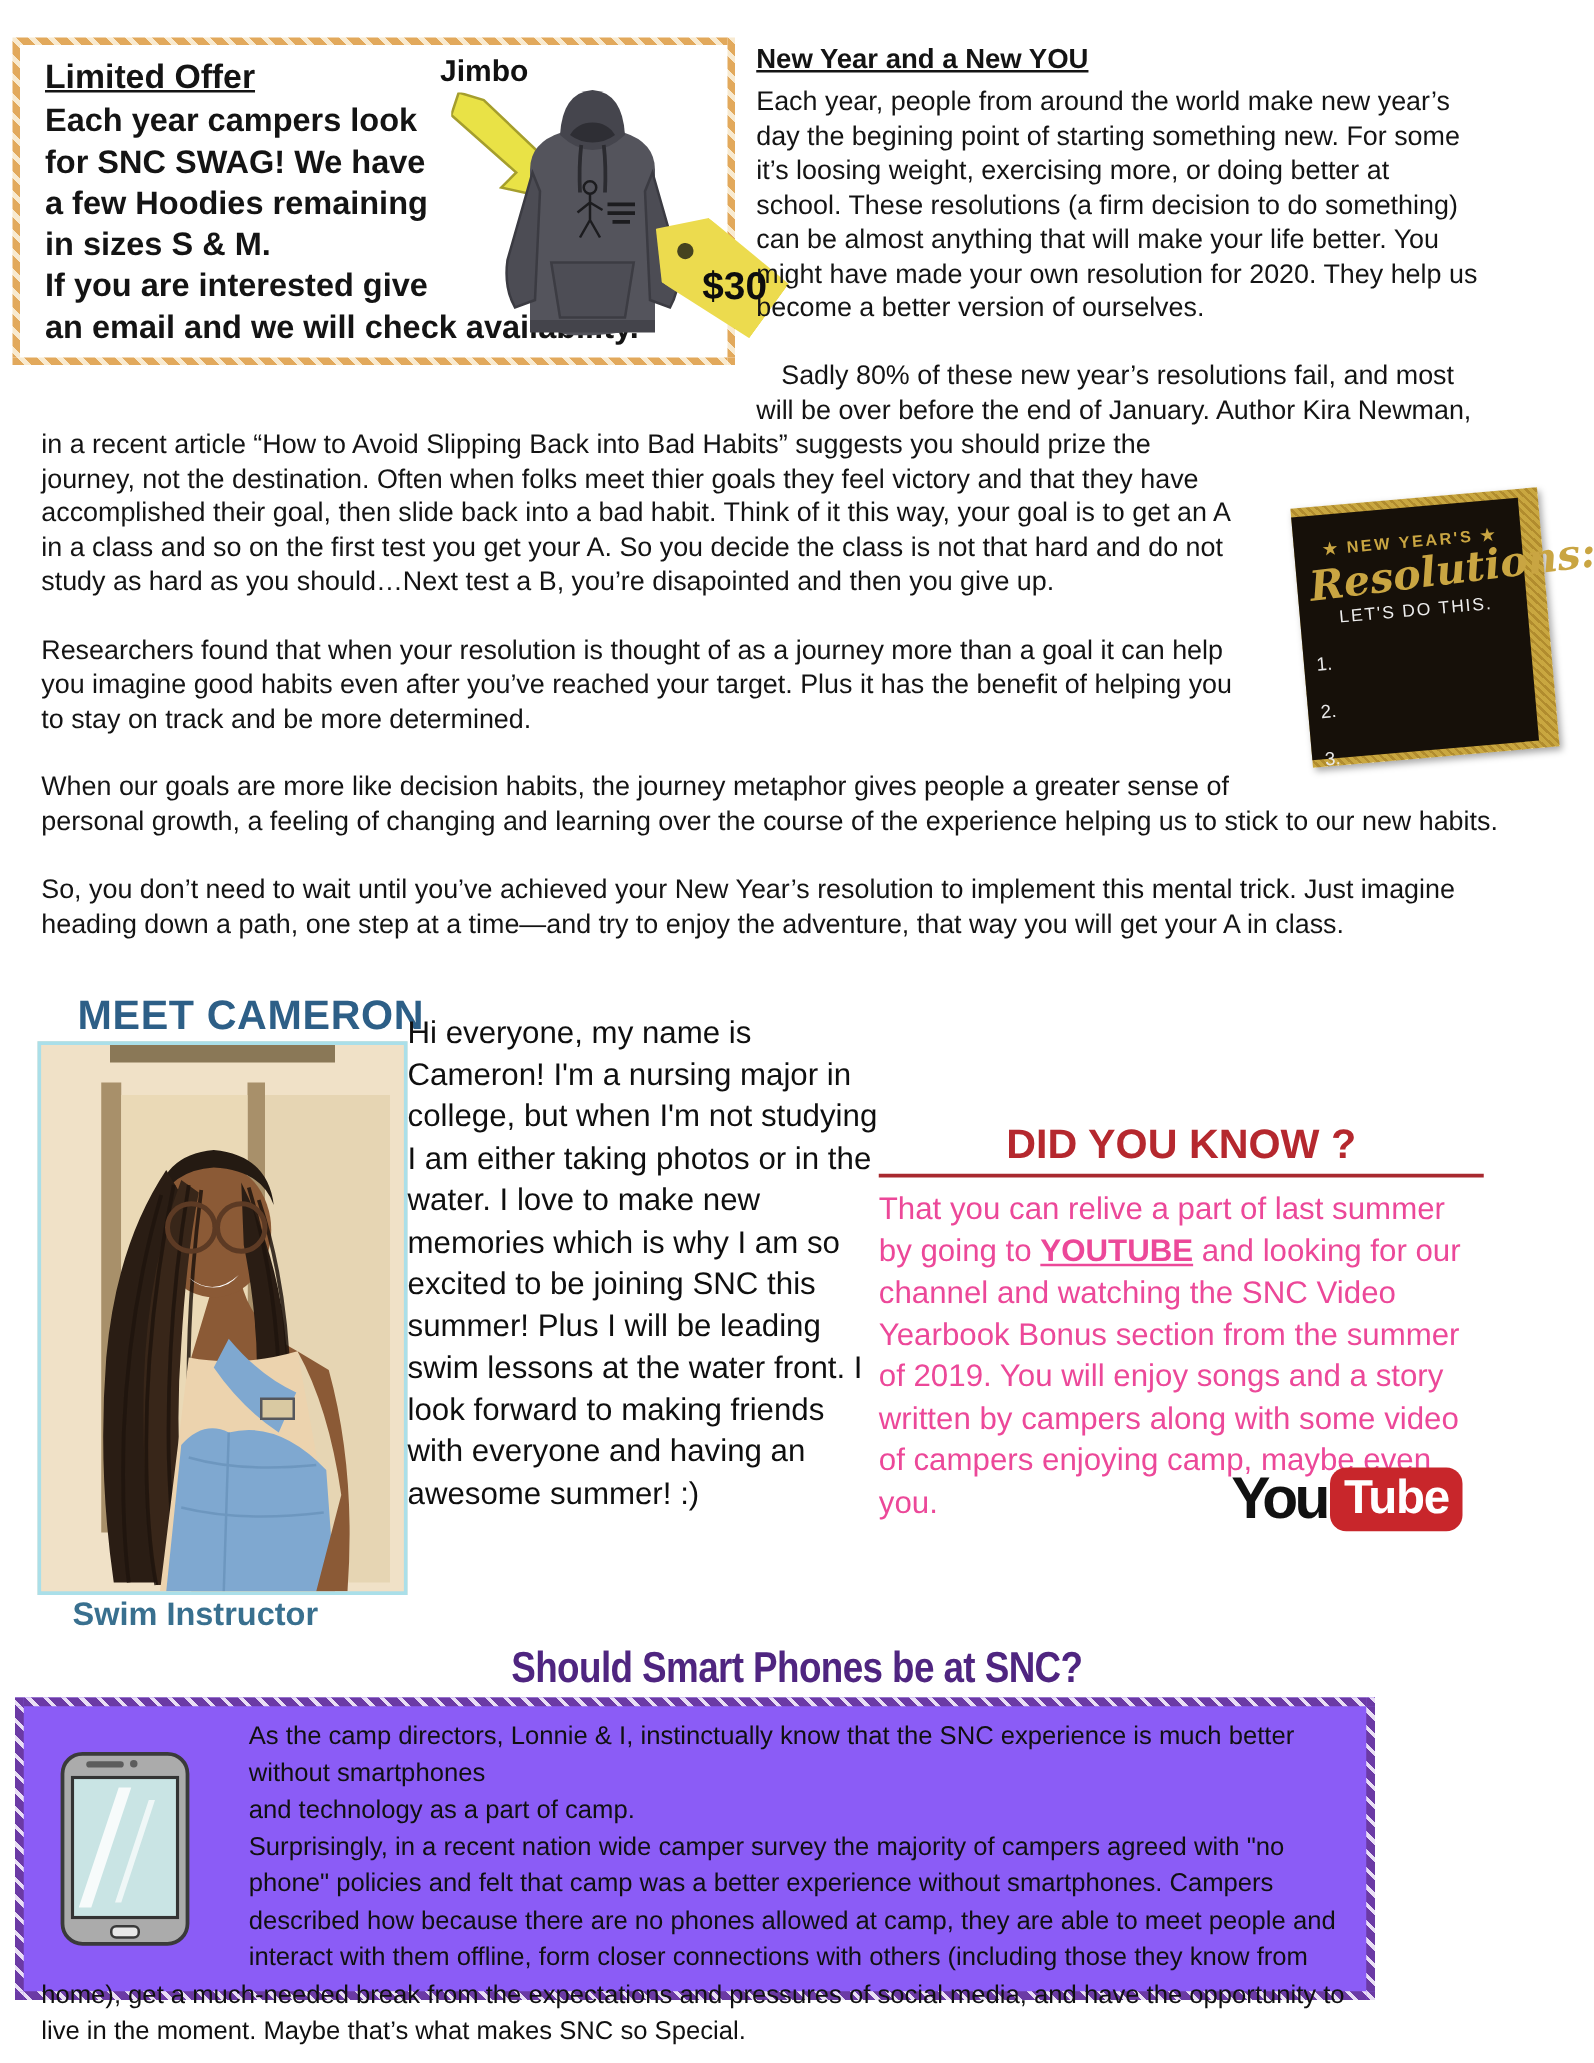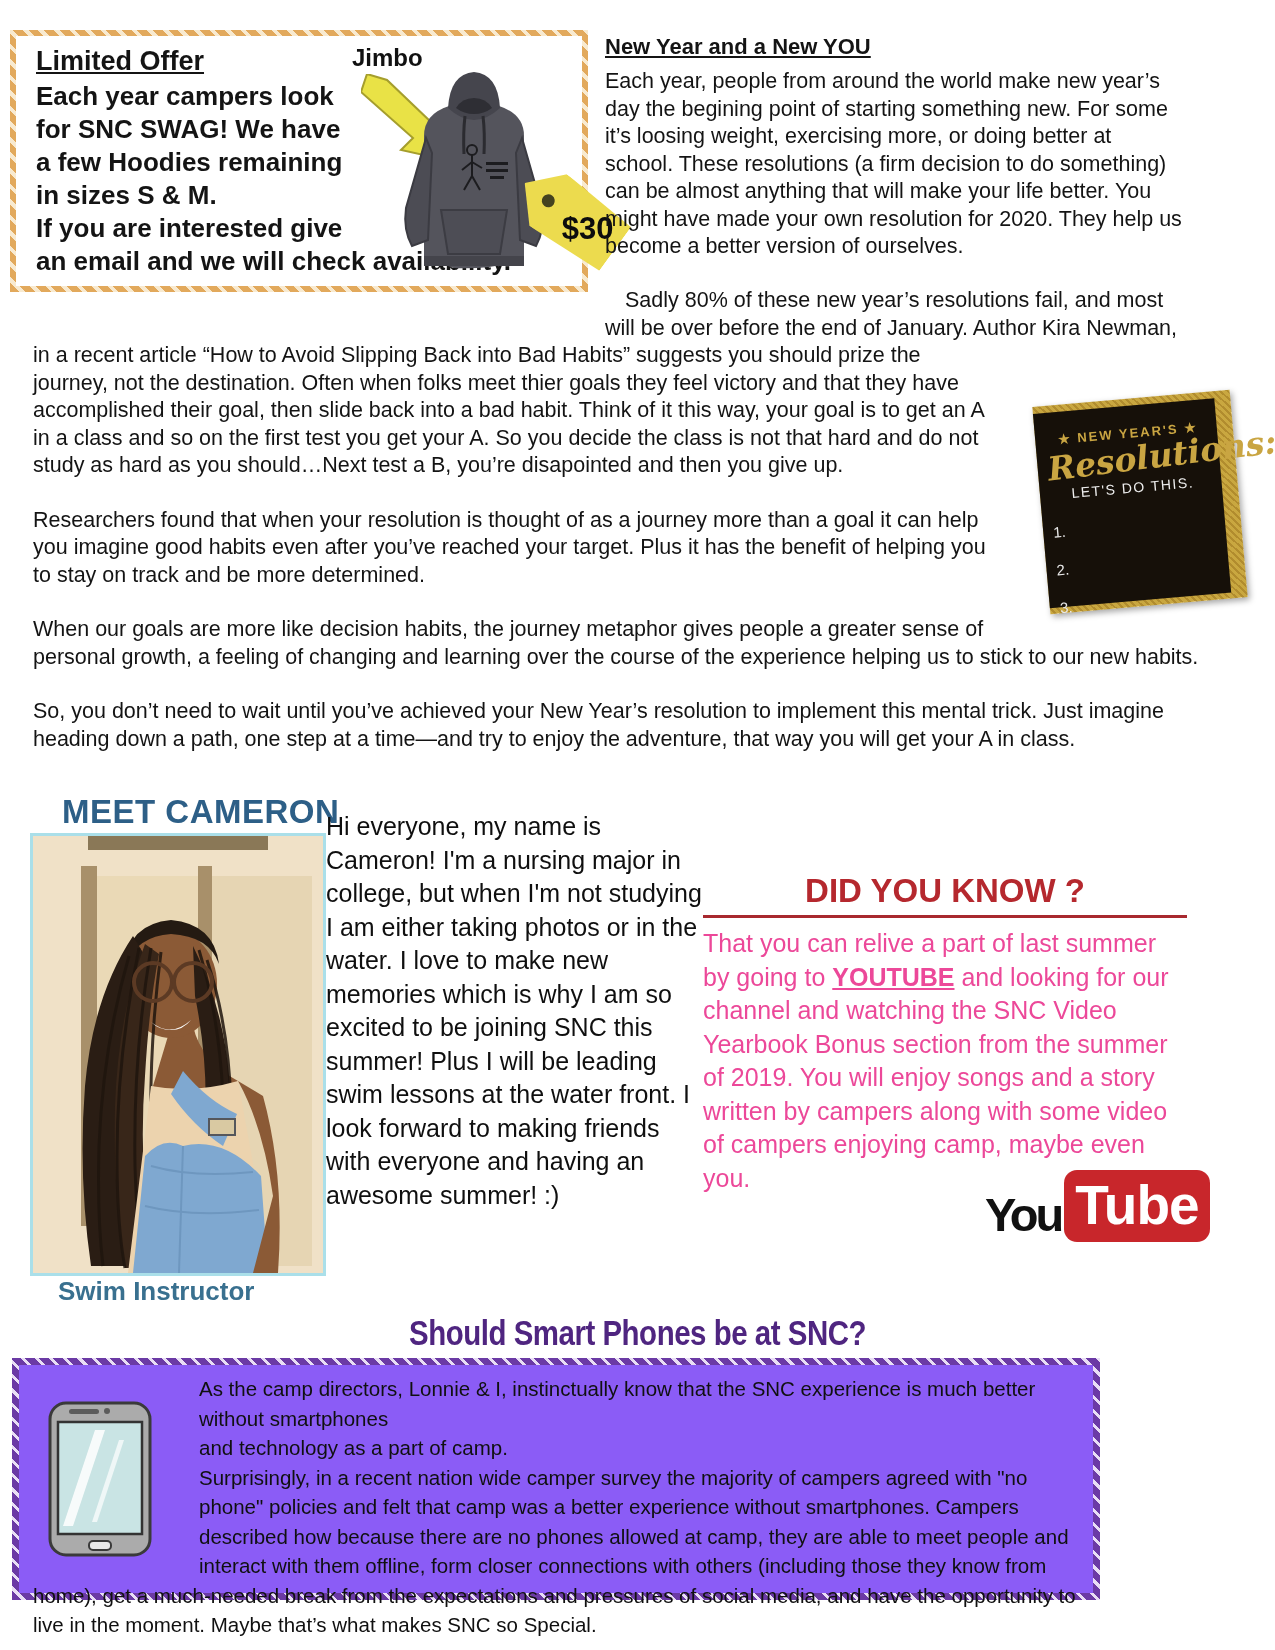--- a/index.html
+++ b/index.html
@@ -49,27 +49,27 @@
   .plaque-list{color:#e8e8e8;font-size:15px;line-height:38px;margin-top:4px;}
 
   
   .meet-title{position:absolute;left:62px;top:793px;font-size:33px;font-weight:bold;color:#2d5f87;letter-spacing:0.5px;}
   .photo{position:absolute;left:30px;top:833px;width:290px;height:437px;border:3px solid #aadfe9;box-sizing:content-box;background:#efe0c6;}
   .photo svg{display:block;}
   .caption{position:absolute;left:58px;top:1276px;font-size:26px;font-weight:bold;color:#39708f;}
   .bio{position:absolute;left:326px;top:810px;width:382px;font-size:25px;line-height:33.5px;color:#0f0f0f;}
 
   
-  .dyk{position:absolute;left:703px;top:872px;width:484px;}
+  .dyk{position:absolute;left:703px;top:896px;width:484px;}
   .dyk-title{font-size:33px;font-weight:bold;color:#b5282e;text-align:center;padding-bottom:5px;border-bottom:3px solid #a8292f;}
   .dyk-text{margin-top:9px;font-size:25px;line-height:33.5px;color:#ec4899;}
   .dyk-link{font-weight:bold;text-decoration:underline;cursor:pointer;}
   .yt-logo{position:absolute;left:985px;top:1156px;display:flex;align-items:flex-end;margin-top:14px;}
   .yt-you{font-size:47px;font-weight:bold;color:#111;letter-spacing:-3px;font-family:"Liberation Sans",sans-serif;}
-  .yt-tube{font-size:55px;font-weight:bold;color:#fff;background:#c8262b;border-radius:13px;padding:3px 11px 5px 11px;margin-left:3px;letter-spacing:-1px;}
+  .yt-tube{font-size:38px;font-weight:bold;color:#fff;background:#c8262b;border-radius:13px;padding:3px 11px 5px 11px;margin-left:3px;letter-spacing:-1px;}
 
   
   .phones-title{position:absolute;left:0;top:1316px;width:100%;text-align:center;
     font-size:31px;font-weight:800;color:#4f2580;letter-spacing:-0.5px;transform:scale(0.95,1.12);}
   .phones-box{
     position:absolute;left:12px;top:1358px;width:1088px;height:242px;box-sizing:border-box;
     border:7px solid transparent;
     border-image:repeating-linear-gradient(45deg,#6b3aa5 0 7px,#e9def5 7px 10px) 7;
     padding:9px 16px 0 14px;background:#8b5cf6;
   }

